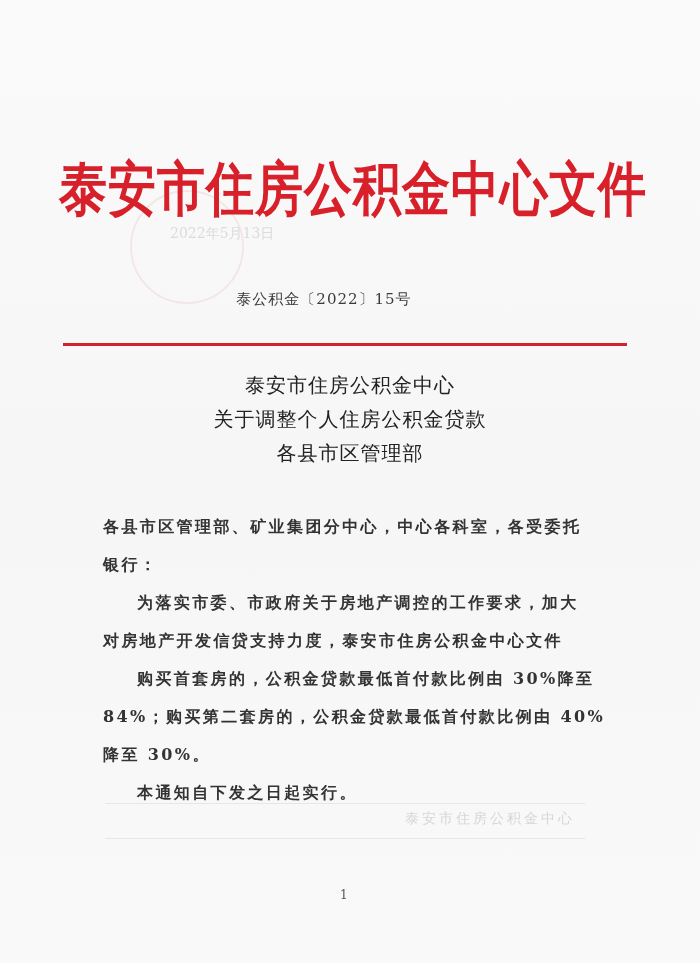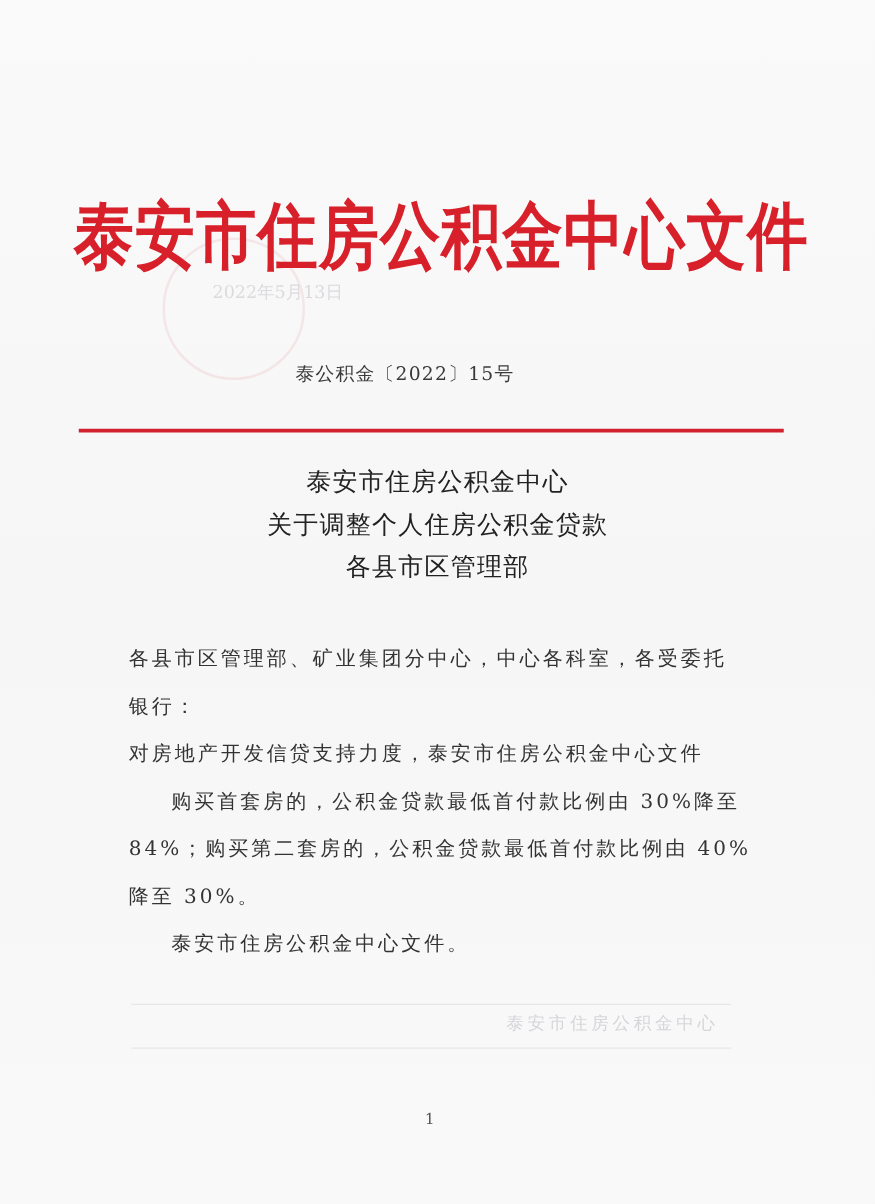--- a/index.html
+++ b/index.html
@@ -43,21 +43,21 @@
   .title {
     position: absolute; left: 0; width: 700px; top: 368px;
     text-align: center; font-size: 20px; line-height: 34px; color: #222;
     font-family: "DejaVu Sans", "Liberation Sans", sans-serif;
   }
   .title div { letter-spacing: 1px; }
   .body {
     position: absolute; left: 103px; top: 508px; width: 510px;
     font-size: 16px; line-height: 38px; color: #333;
   }
-  .body p { margin: 0; letter-spacing: 2.4px; }
+  .body p { margin: 0; letter-spacing: 2.4px; font-weight: bold; }
   .indent { text-indent: 34px; }
   .faint-footer {
     position: absolute; left: 405px; top: 810px;
     font-size: 14px; color: #d6d6da; letter-spacing: 3px;
   }
   .faint-rule {
     position: absolute; left: 105px; height: 1px; width: 480px; background: #e6e6ea;
   }
   .page-number {
     position: absolute; left: 340px; top: 888px;
@@ -79,25 +79,26 @@
 
   <div class="title">
     <div>泰安市住房公积金中心</div>
     <div>关于调整个人住房公积金贷款</div>
     <div>各县市区管理部</div>
   </div>
 
   <div class="body">
     <p>各县市区管理部、矿业集团分中心，中心各科室，各受委托</p>
     <p>银行：</p>
+    <p class="indent">为落实市委、市政府关于房地产调控的工作要求，加大</p>
     <p>对房地产开发信贷支持力度，泰安市住房公积金中心文件</p>
     <p class="indent">购买首套房的，公积金贷款最低首付款比例由 30%降至</p>
     <p>84%；购买第二套房的，公积金贷款最低首付款比例由 40%</p>
     <p>降至 30%。</p>
-    <p class="indent">泰安市住房公积金中心文件。</p>
+    <p class="indent">本通知自下发之日起实行。</p>
   </div>
 
   <div class="faint-rule" style="top:803px"></div>
   <div class="faint-footer">泰安市住房公积金中心</div>
   <div class="faint-rule" style="top:838px"></div>
 
   <div class="page-number">1</div>
 </div>
 
 </body></html>

